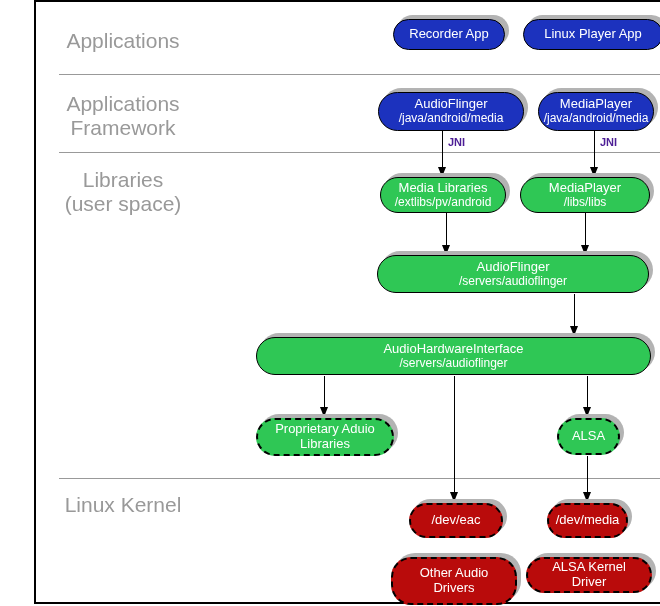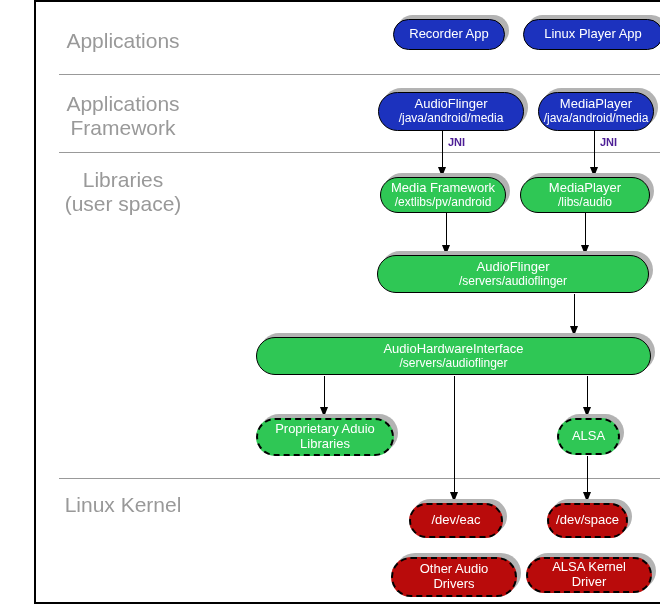--- a/index.html
+++ b/index.html
@@ -70,26 +70,26 @@
 
   <div class="vline" style="left:408px;top:131px;height:36px;"></div>
   <div class="arrowhead" style="left:404px;top:167px;"></div>
   <div class="jni" style="left:414px;top:136px;">JNI</div>
 
   <div class="vline" style="left:560px;top:131px;height:36px;"></div>
   <div class="arrowhead" style="left:556px;top:167px;"></div>
   <div class="jni" style="left:566px;top:136px;">JNI</div>
 
   <div class="box green solid" style="left:346px;top:177px;width:126px;height:36px;">
-    <div class="title">Media Framework</div>
+    <div class="title">Media Libraries</div>
     <div class="subtitle">/extlibs/pv/android</div>
   </div>
   <div class="box green solid" style="left:486px;top:177px;width:130px;height:36px;">
     <div class="title">MediaPlayer</div>
-    <div class="subtitle">/libs/audio</div>
+    <div class="subtitle">/libs/libs</div>
   </div>
 
   <div class="vline" style="left:412px;top:213px;height:33px;"></div>
   <div class="arrowhead" style="left:408px;top:245px;"></div>
   <div class="vline" style="left:551px;top:213px;height:33px;"></div>
   <div class="arrowhead" style="left:547px;top:245px;"></div>
 
   <div class="box green solid" style="left:343px;top:255px;width:272px;height:38px;">
     <div class="title">AudioFlinger</div>
     <div class="subtitle">/servers/audioflinger</div>
@@ -117,21 +117,21 @@
     <div class="title">ALSA</div>
   </div>
 
   <div class="vline" style="left:553px;top:456px;height:37px;"></div>
   <div class="arrowhead" style="left:549px;top:492px;"></div>
 
   <div class="box red dashed" style="left:375px;top:503px;width:94px;height:35px;">
     <div class="title">/dev/eac</div>
   </div>
   <div class="box red dashed" style="left:513px;top:503px;width:81px;height:35px;">
-    <div class="title">/dev/space</div>
+    <div class="title">/dev/media</div>
   </div>
-  <div class="box red dashed" style="left:357px;top:557px;width:126px;height:40px;">
+  <div class="box red dashed" style="left:357px;top:557px;width:126px;height:48px;">
     <div class="title">Other Audio Drivers</div>
   </div>
   <div class="box red dashed" style="left:492px;top:557px;width:126px;height:36px;">
     <div class="title">ALSA Kernel Driver</div>
   </div>
 </div>
 
 </body></html>

